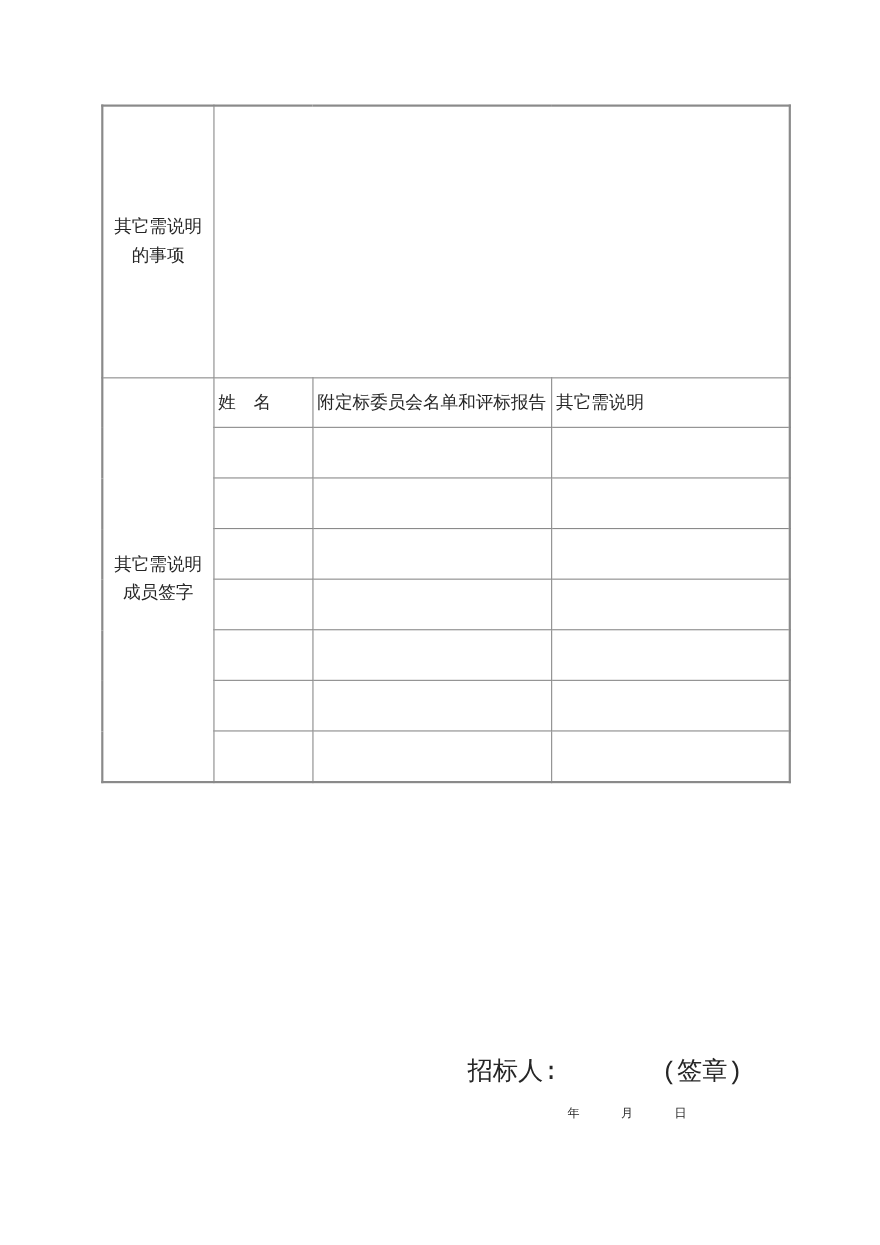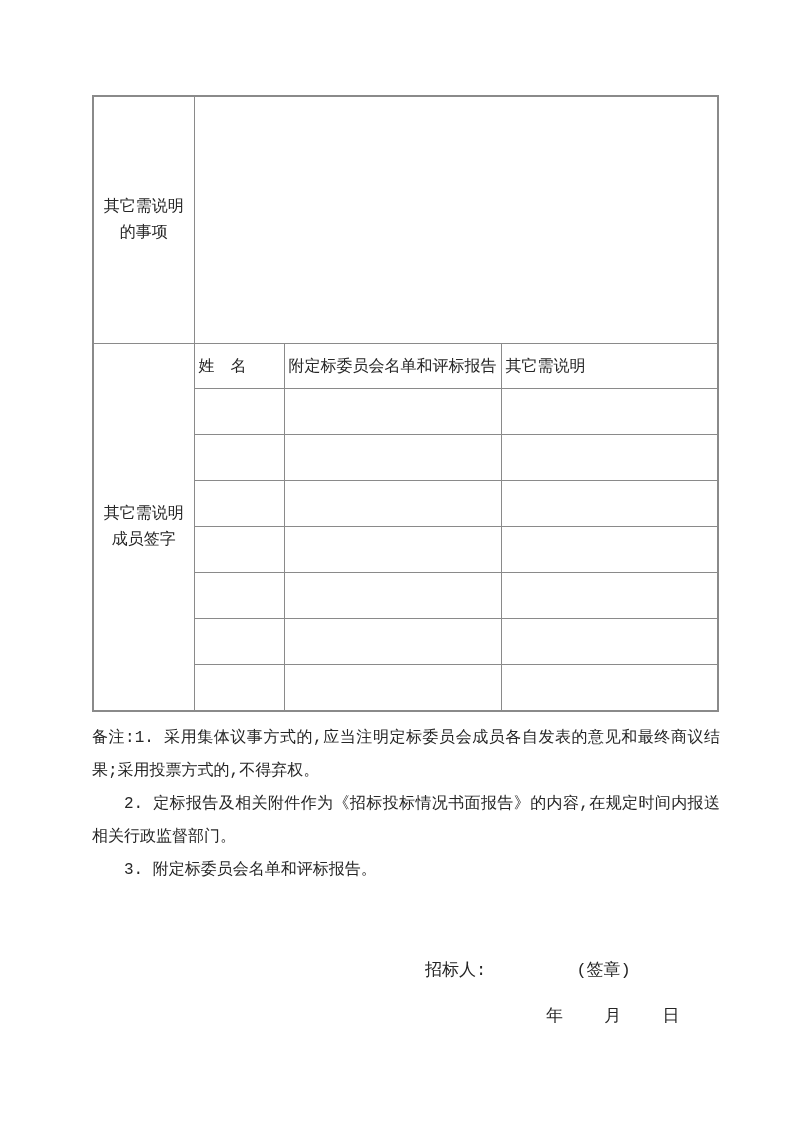--- a/index.html
+++ b/index.html
@@ -61,31 +61,31 @@
   }
   .notes p.indent {
     text-indent: 2em;
   }
 
   
   .sign-line {
     position: absolute;
     left: 425px;
     top: 958px;
-    font-size: 17px;
+    font-size: 23px;
     white-space: nowrap;
   }
   .sign-line .seal {
     margin-left: 80px;
   }
   .date-line {
     position: absolute;
-    left: 546px;
+    left: 516px;
     top: 1004px;
-    font-size: 17px;
+    font-size: 11px;
     white-space: nowrap;
   }
   .date-line .gap {
     margin-left: 31px;
   }
 </style>
 </head>
 <body>
 
 <div class="sheet">
@@ -145,25 +145,20 @@
         <td></td>
       </tr>
         <tr class="sig-row">
         <td></td>
         <td></td>
         <td></td>
       </tr>
       </tbody>
   </table>
 
-  <div class="notes">
-    <p>备注:1. 采用集体议事方式的,应当注明定标委员会成员各自发表的意见和最终商议结果;采用投票方式的,不得弃权。</p>
-    <p class="indent">2. 定标报告及相关附件作为《招标投标情况书面报告》的内容,在规定时间内报送相关行政监督部门。</p>
-    <p class="indent">3. 附定标委员会名单和评标报告。</p>
-  </div>
 
   <div class="sign-line">
     <span>招标人:</span>
     <span class="seal">(签章)</span>
   </div>
 
   <div class="date-line">
     <span>年</span>
     <span class="gap">月</span>
     <span class="gap">日</span>

